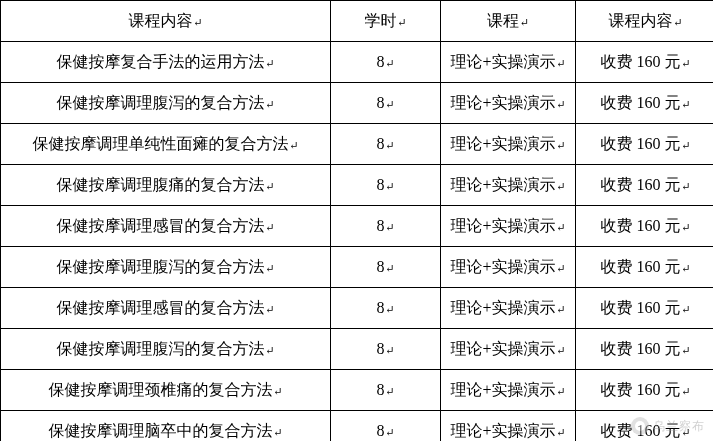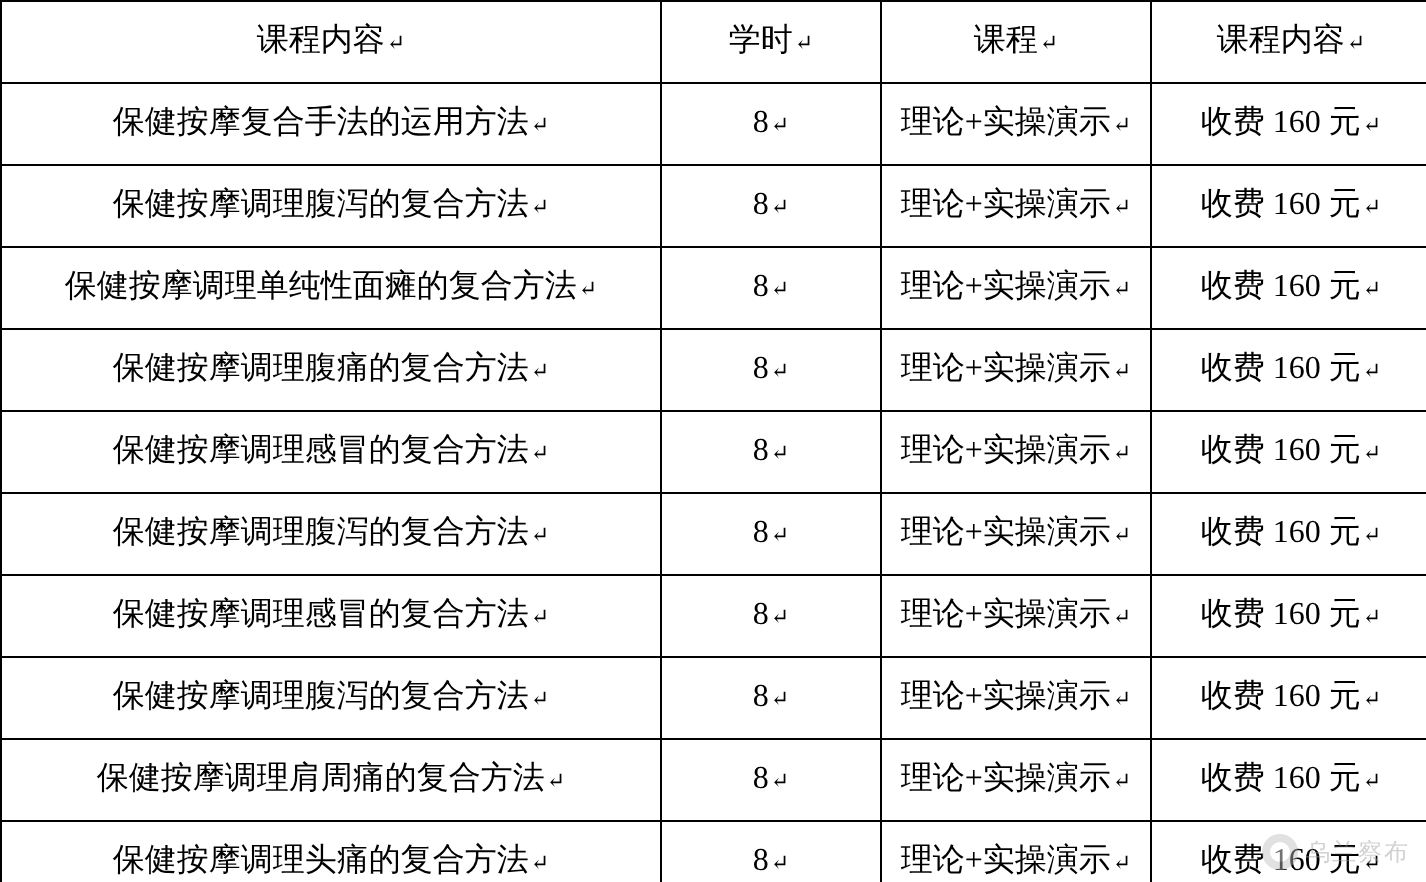--- a/index.html
+++ b/index.html
@@ -329,48 +329,48 @@
         <div class="cell-inner">
             <span>收费 160 元</span>
             <span class="mark">↵</span>
           </div>
       </td>
     </tr>
 
     <tr class="body-row">
       <td class="col-content">
         <div class="cell-inner">
-            <span>保健按摩调理肩周痛的复合方法</span>
-            <span class="mark">↵</span>
-          </div>
-      </td>
-      <td class="col-hours">
-        <div class="cell-inner">
-            <span>8</span>
-            <span class="mark">↵</span>
-          </div>
-      </td>
-      <td class="col-course">
-        <div class="cell-inner">
-            <span>理论+实操演示</span>
-            <span class="mark">↵</span>
-          </div>
-      </td>
-      <td class="col-type">
-        <div class="cell-inner">
-            <span>收费 160 元</span>
-            <span class="mark">↵</span>
-          </div>
-      </td>
-    </tr>
-
-    <tr class="body-row">
-      <td class="col-content">
-        <div class="cell-inner">
-            <span>保健按摩调理头痛的复合方法</span>
+            <span>保健按摩调理颈椎痛的复合方法</span>
+            <span class="mark">↵</span>
+          </div>
+      </td>
+      <td class="col-hours">
+        <div class="cell-inner">
+            <span>8</span>
+            <span class="mark">↵</span>
+          </div>
+      </td>
+      <td class="col-course">
+        <div class="cell-inner">
+            <span>理论+实操演示</span>
+            <span class="mark">↵</span>
+          </div>
+      </td>
+      <td class="col-type">
+        <div class="cell-inner">
+            <span>收费 160 元</span>
+            <span class="mark">↵</span>
+          </div>
+      </td>
+    </tr>
+
+    <tr class="body-row">
+      <td class="col-content">
+        <div class="cell-inner">
+            <span>保健按摩调理脑卒中的复合方法</span>
             <span class="mark">↵</span>
           </div>
       </td>
       <td class="col-hours">
         <div class="cell-inner">
             <span>8</span>
             <span class="mark">↵</span>
           </div>
       </td>
       <td class="col-course">

